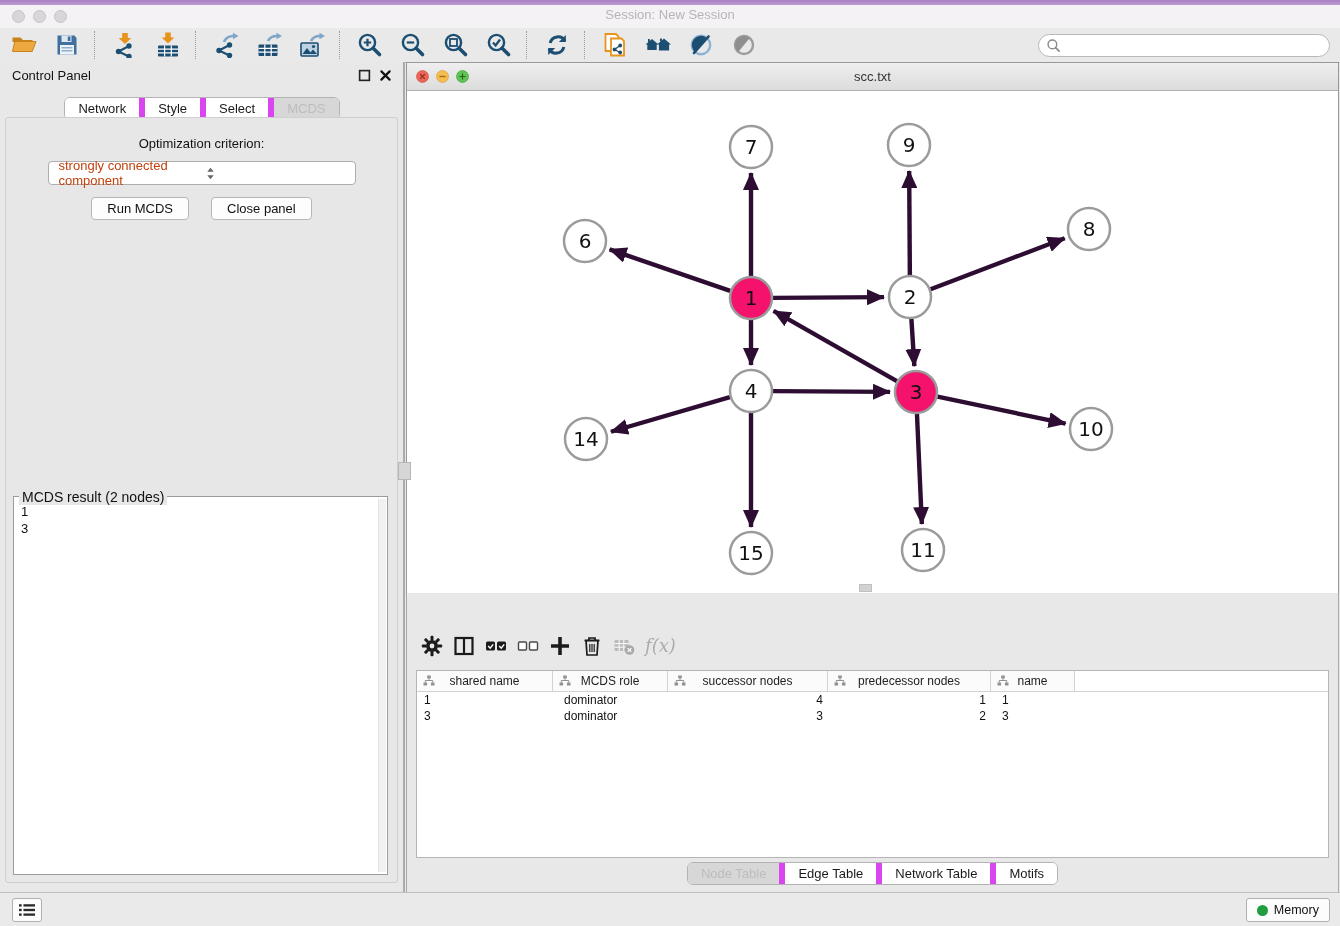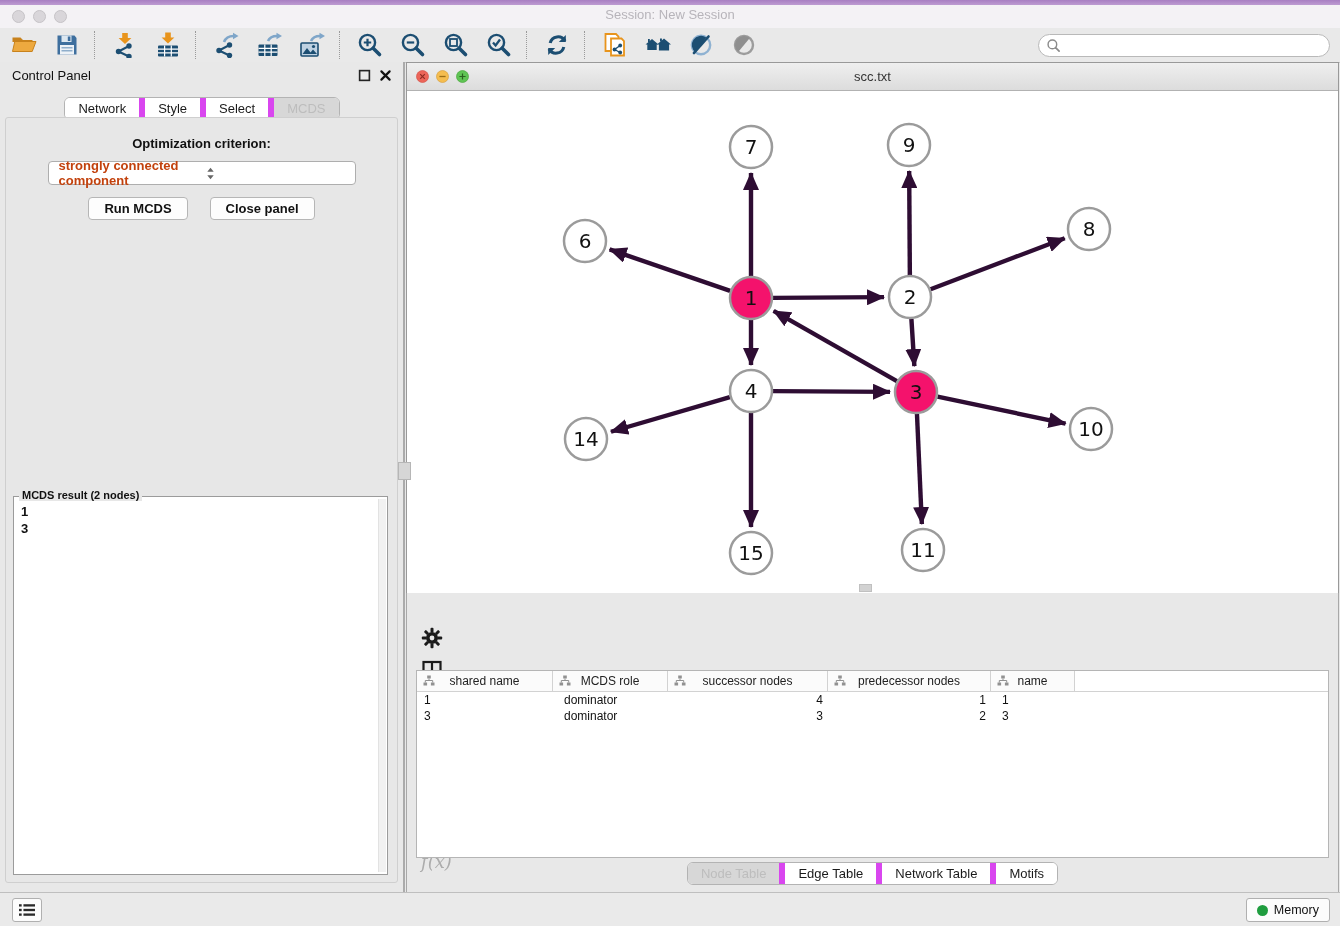--- a/index.html
+++ b/index.html
@@ -34,51 +34,51 @@
   .panel-title{font-size:13px;color:#111;flex:1;}
   .ph-ico{width:13px;height:13px;margin-left:8px;display:inline-flex;}
   .ph-ico svg{width:13px;height:13px;}
   .seg-tabs{display:flex;justify-content:center;}
   .seg-wrap{display:inline-flex;border:1px solid #b3b3b3;border-radius:6px;overflow:hidden;background:#fff;}
   .seg-tab{padding:3px 13px;font-size:13px;color:#1a1a1a;background:#fff;border-left:6px solid #d946ef;cursor:default;}
   .seg-tab:first-child{border-left:none;}
   .seg-tab.selected{background:#d7d7d7;color:#bdbdbd;}
   .cp-tabs{margin-top:9px;}
   .cp-pane{position:absolute;left:5px;right:6px;top:55px;bottom:10px;border:1px solid #cfcfcf;
-           border-radius:3px;background:#e7e7e7;font-weight:bold;}
+           border-radius:3px;background:#e7e7e7;}
   .opt-label{text-align:center;margin-top:18px;font-size:13px;color:#111;}
   .selectbox{width:308px;height:24px;margin:10px auto 0 auto;background:#fff;border:1px solid #aeaeae;
              border-radius:4px;display:flex;align-items:center;padding:0 4px 0 10px;box-sizing:border-box;}
   .selectbox span{flex:1;font-size:13px;color:#c2410c;}
   .selectbox svg{width:11px;height:17px;}
   .btn-row{display:flex;justify-content:center;gap:22px;margin-top:12px;}
   .mac-btn{padding:3px 15px;font-size:13px;color:#111;background:#fdfdfd;border:1px solid #b6b6b6;
            border-radius:4px;cursor:default;}
   .result-box{position:absolute;left:7px;right:9px;top:378px;bottom:7px;border:1px solid #9b9b9b;
               background:#fff;}
-  .result-label{position:absolute;top:-8px;left:5px;background:#e7e7e7;padding:0 3px;font-size:11px;color:#111;}
+  .result-label{position:absolute;top:-8px;left:5px;background:#e7e7e7;padding:0 3px;font-size:14px;color:#111;}
   .result-lines{padding:6px 7px;font-size:13px;line-height:17px;color:#111;}
   .result-scroll{position:absolute;right:1px;top:2px;bottom:2px;width:7px;background:#f1f1f1;border-left:1px solid #e2e2e2;}
   
   .v-divider{position:absolute;left:403px;top:62px;width:2px;bottom:33px;background:#ababab;}
   .v-handle{position:absolute;left:398px;top:462px;width:11px;height:16px;background:#d6d6d6;border:1px solid #b6b6b6;z-index:5;}
   
   .network-window{position:absolute;left:406px;top:62px;width:933px;height:531px;background:#fff;
                   border:1px solid #999;box-sizing:border-box;}
   .nw-titlebar{position:relative;height:27px;background:linear-gradient(#efefef,#dcdcdc);
                border-bottom:1px solid #b2b2b2;}
   .nw-lights{position:absolute;left:9px;top:7px;display:flex;gap:7px;}
   .nw-title{position:absolute;left:0;top:6px;width:100%;text-align:center;font-size:13px;color:#333;}
   .nw-canvas{position:relative;width:100%;height:502px;background:#fff;}
   .nw-canvas svg.graph{position:absolute;left:0;top:0;}
   .h-handle{position:absolute;left:452px;bottom:0px;width:11px;height:6px;background:#d2d2d2;border:1px solid #c0c0c0;}
   
   .table-panel{position:absolute;left:406px;top:593px;width:933px;bottom:33px;background:#e8e8e8;
                border:1px solid #a8a8a8;border-top:none;box-sizing:border-box;}
-  .tp-toolbar{position:absolute;left:14px;top:34px;height:38px;display:flex;align-items:center;gap:10px;flex-direction:column;}
+  .tp-toolbar{position:absolute;left:14px;top:34px;height:38px;display:flex;align-items:center;gap:10px;}
   .tp-ico{width:22px;height:22px;display:inline-flex;}
   .tp-ico svg{width:22px;height:22px;}
   .tp-ico.disabled{opacity:0.95;}
   .fx-label{font-family:"DejaVu Serif",serif;font-style:italic;font-size:18px;color:#a9a9a9;}
   .tp-table{position:absolute;left:9px;right:9px;top:77px;height:186px;background:#fff;
             border:1px solid #b5b5b5;overflow:hidden;}
   .th-row{display:flex;height:20px;border-bottom:1px solid #d2d2d2;background:#fff;}
   .th-cell{position:relative;display:flex;align-items:center;justify-content:center;
            box-sizing:border-box;border-right:1px solid #d2d2d2;background:#fbfbfb;
            font-size:12px;color:#222;}

